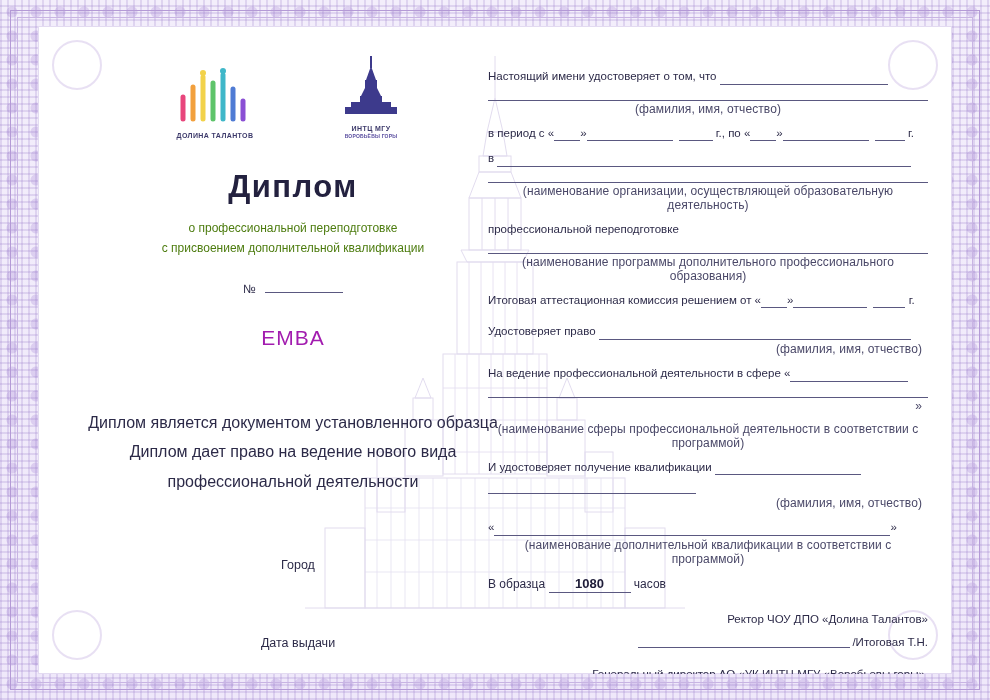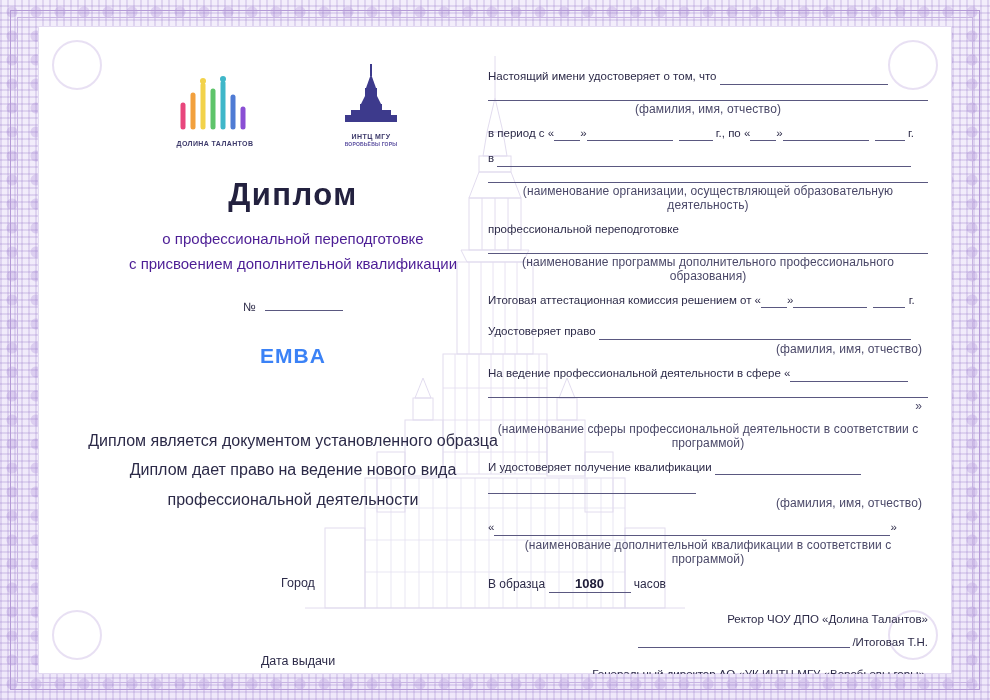--- a/index.html
+++ b/index.html
@@ -89,21 +89,21 @@
     height: 600px;
     opacity: 0.30;
     pointer-events: none;
   }
   .watermark svg { width: 100%; height: 100%; display: block; }
 
   
   .left-col {
     position: absolute;
     left: 40px;
-    top: 36px;
+    top: 28px;
     width: 430px;
     text-align: center;
     z-index: 3;
   }
   .logos {
     display: flex;
     justify-content: center;
     align-items: flex-end;
     gap: 46px;
     margin-bottom: 30px;
@@ -124,43 +124,43 @@
     margin-top: 1px;
   }
   .doc-title {
     font-size: 31px;
     font-weight: bold;
     letter-spacing: 1.5px;
     color: #23213f;
     margin: 12px 0 14px;
   }
   .doc-subtitle {
-    font-size: 15px;
-    color: #4c1d95;
+    font-size: 12px;
+    color: #4d7c0f;
     line-height: 1.65;
   }
   .number-row {
     margin-top: 22px;
     font-size: 12px;
     color: #2c2a48;
   }
   .number-row .line {
     display: inline-block;
     width: 78px;
     border-bottom: 1px solid #5a5880;
     height: 11px;
     margin-left: 6px;
     vertical-align: baseline;
   }
   .program-name {
     margin-top: 30px;
     font-size: 21px;
-    font-weight: bold;
+    font-weight: normal;
     letter-spacing: 1px;
-    color: #3b82f6;
+    color: #a21caf;
   }
   .statements {
     margin-top: 58px;
     font-size: 16px;
     line-height: 1.85;
     color: #2c2a48;
   }
   .field-city {
     margin-top: 62px;
     font-size: 12.5px;

